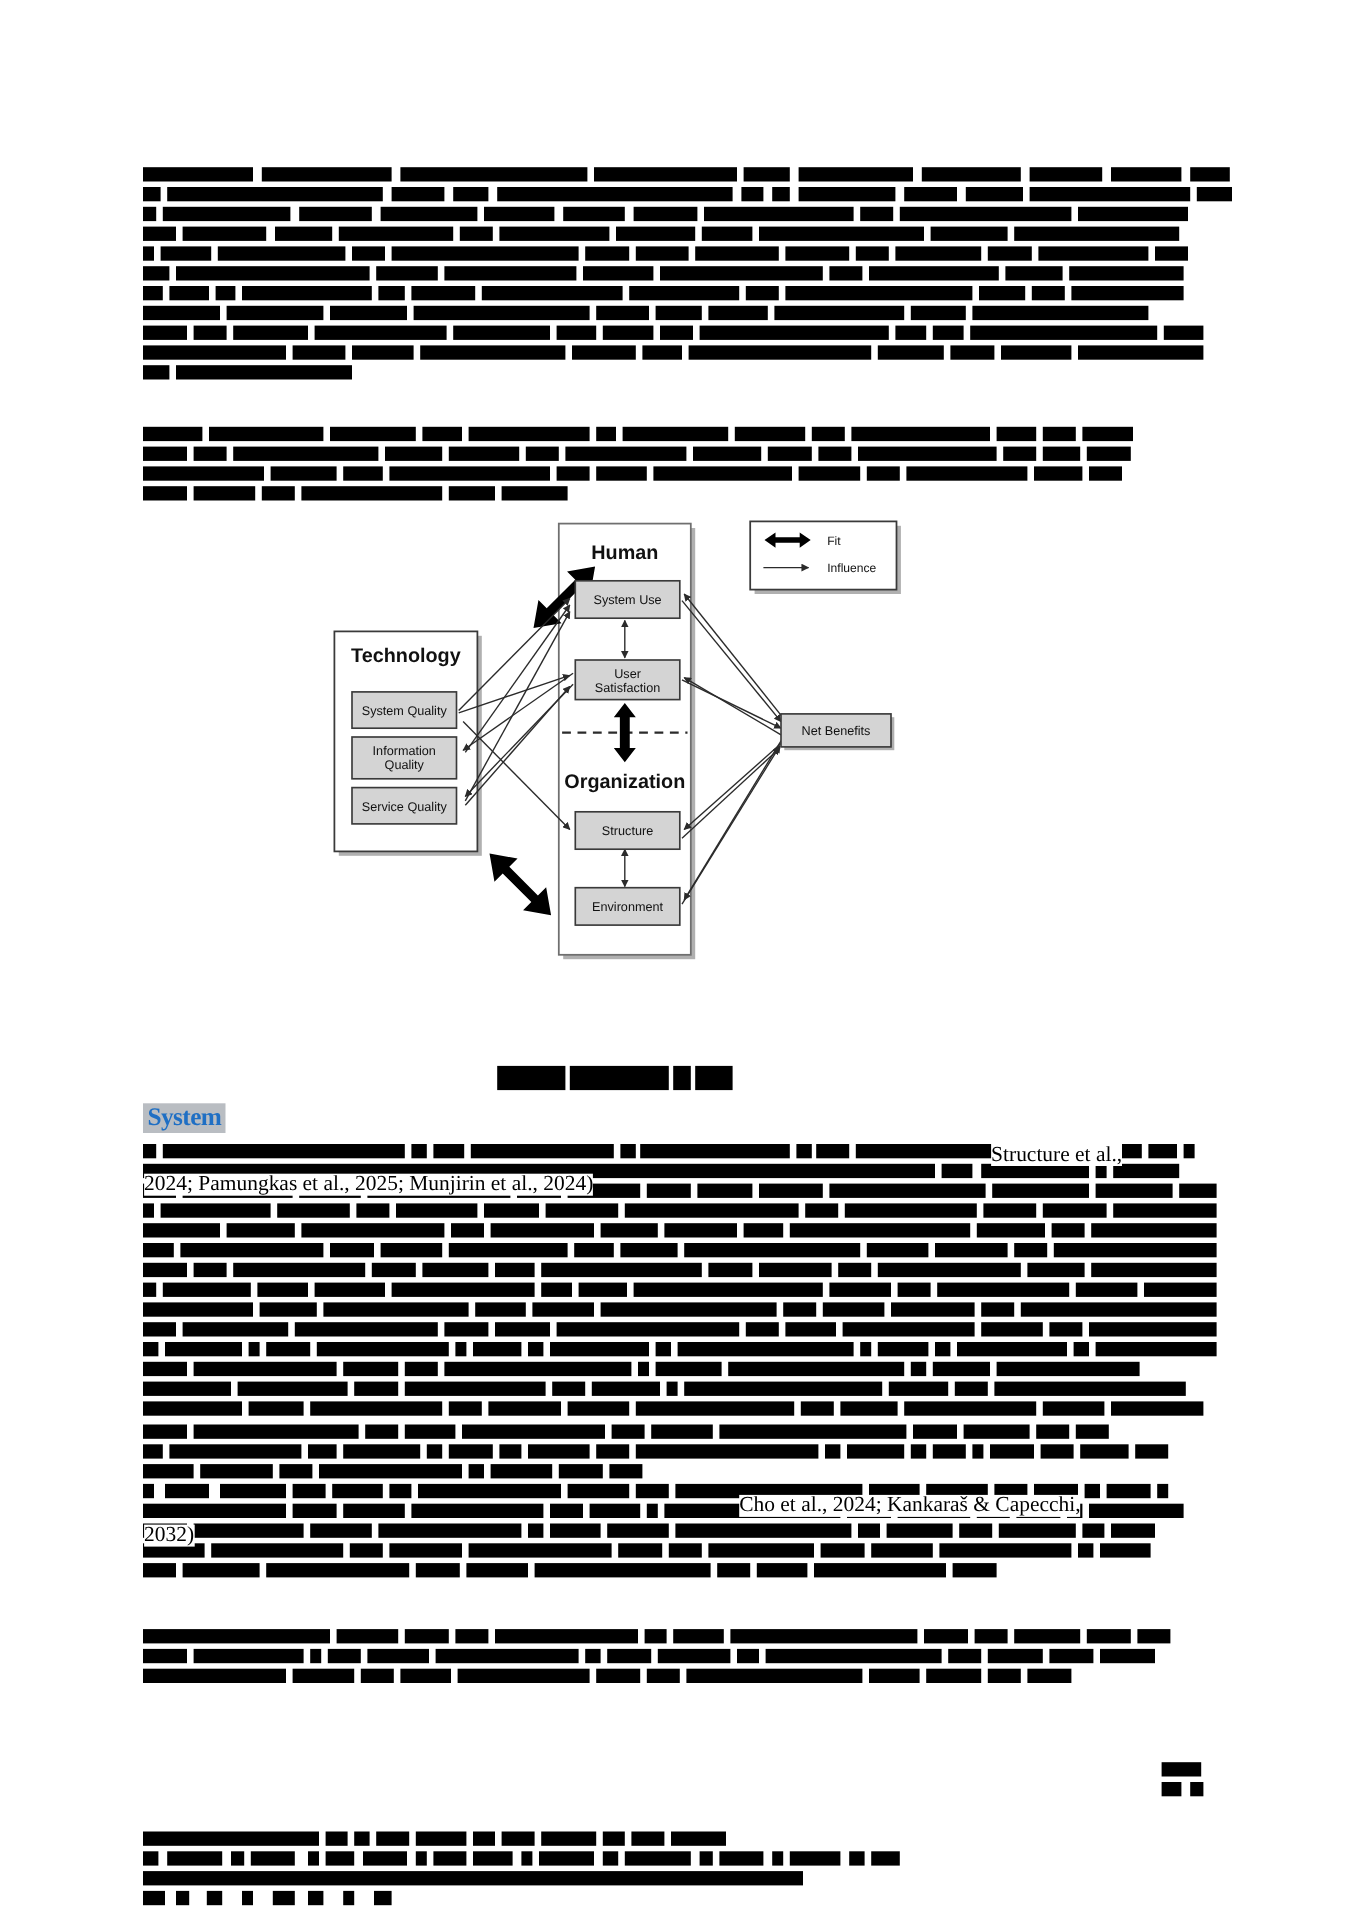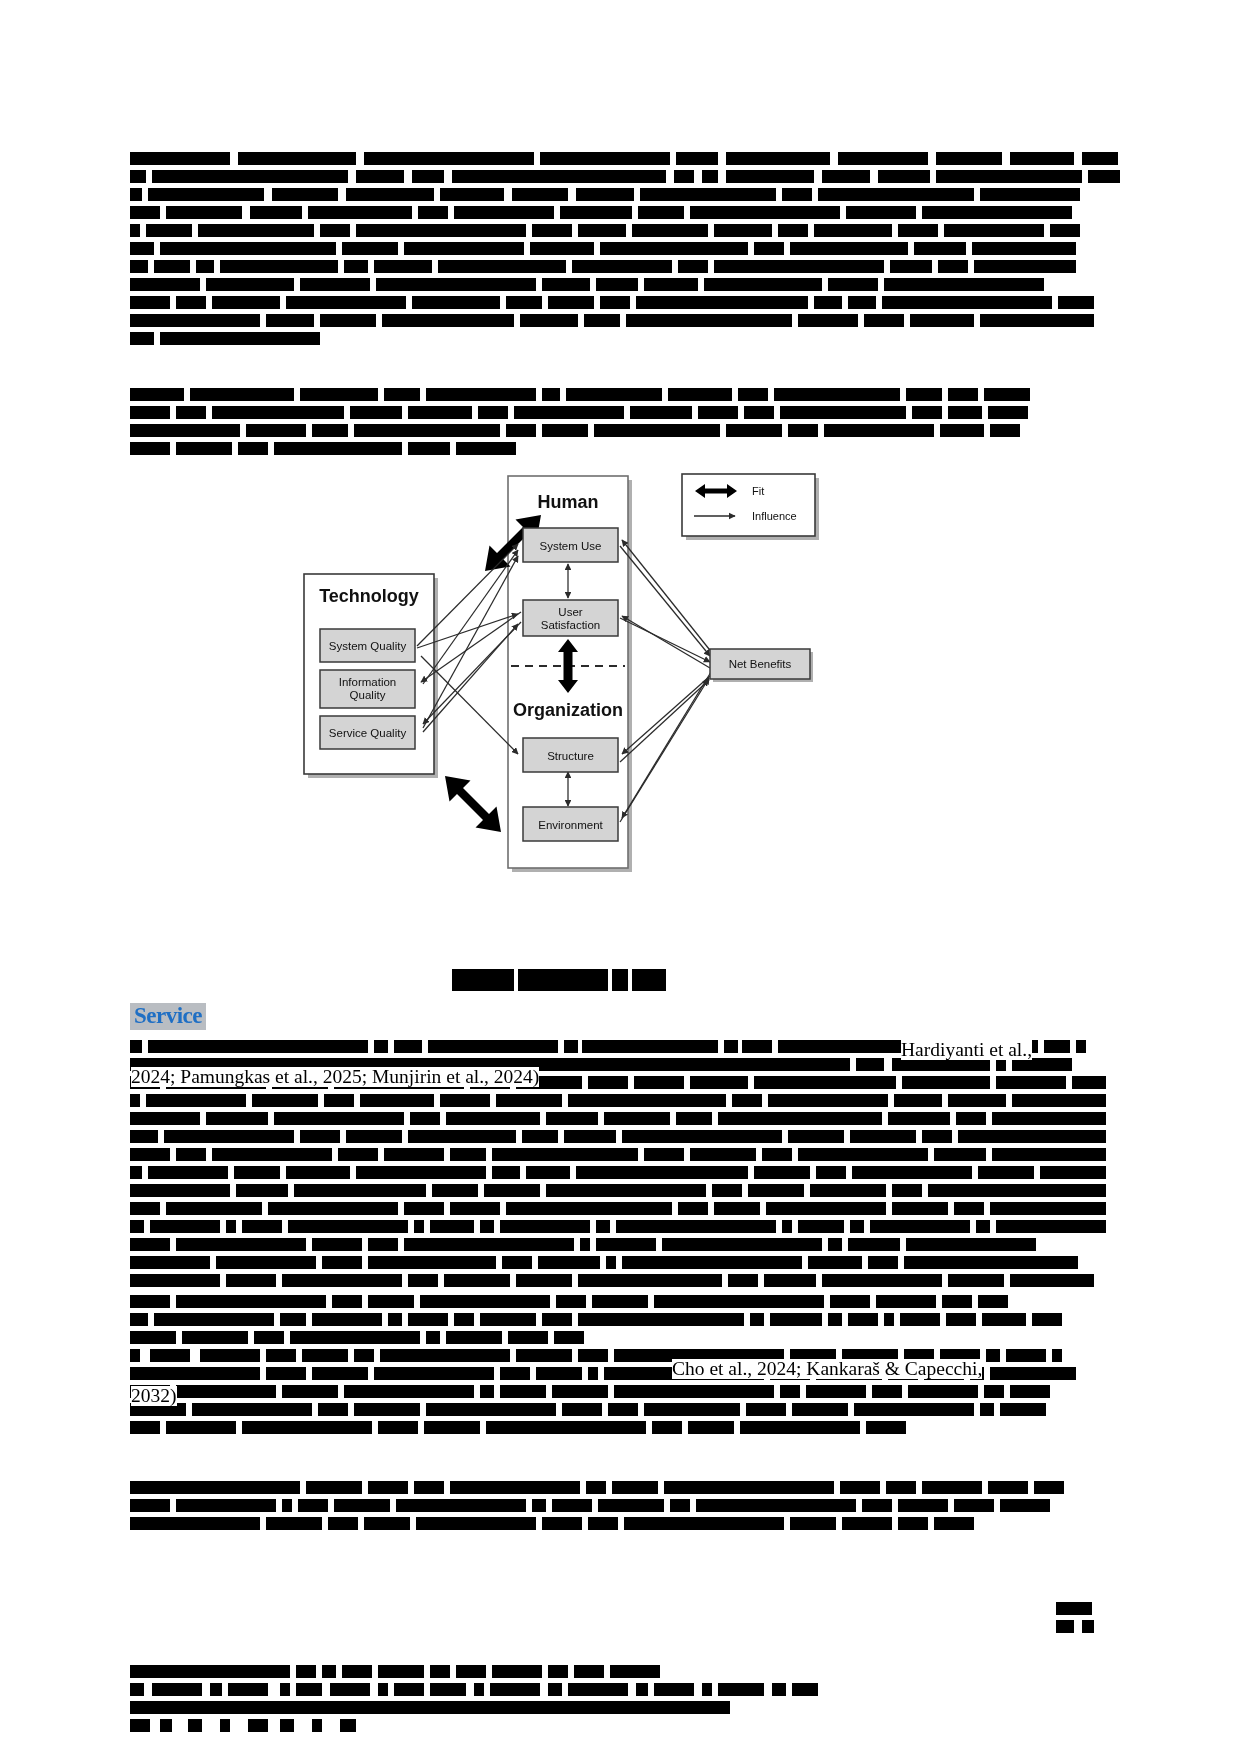--- a/index.html
+++ b/index.html
@@ -387,21 +387,21 @@
 
   <div class="redact-block fig-caption">
       <div class="rline" style="height: 22px;">
         <span class="rseg" style="left: 0px; width: 62px; height: 22px;"></span>
         <span class="rseg" style="left: 66px; width: 90px; height: 22px;"></span>
         <span class="rseg" style="left: 160px; width: 16px; height: 22px;"></span>
         <span class="rseg" style="left: 180px; width: 34px; height: 22px;"></span>
       </div>
     </div>
 
-  <div class="methods-h">Service</div>
+  <div class="methods-h">System</div>
 
   <div class="redact-block" style="left: 130px; top: 1040px;">
       <div class="rline">
         <span class="rseg" style="left: 0px; width: 12px;"></span>
         <span class="rseg" style="left: 18px; width: 220px;"></span>
         <span class="rseg" style="left: 244px; width: 14px;"></span>
         <span class="rseg" style="left: 264px; width: 28px;"></span>
         <span class="rseg" style="left: 298px; width: 130px;"></span>
         <span class="rseg" style="left: 434px; width: 14px;"></span>
         <span class="rseg" style="left: 452px; width: 136px;"></span>
@@ -587,21 +587,21 @@
         <span class="rseg" style="left: 386px; width: 56px;"></span>
         <span class="rseg" style="left: 448px; width: 144px;"></span>
         <span class="rseg" style="left: 598px; width: 30px;"></span>
         <span class="rseg" style="left: 634px; width: 52px;"></span>
         <span class="rseg" style="left: 692px; width: 120px;"></span>
         <span class="rseg" style="left: 818px; width: 56px;"></span>
         <span class="rseg" style="left: 880px; width: 84px;"></span>
       </div>
     </div>
 
-  <div class="textrun" style="left:901px; top:1040px;">Hardiyanti et al.,</div>
+  <div class="textrun" style="left:901px; top:1040px;">Structure et al.,</div>
   <div class="textrun" style="left:131px; top:1067px;">2024; Pamungkas et al., 2025; Munjirin et al., 2024)</div>
 
   <div class="redact-block" style="left: 130px; top: 1295px;">
       <div class="rline">
         <span class="rseg" style="left: 0px; width: 40px;"></span>
         <span class="rseg" style="left: 46px; width: 150px;"></span>
         <span class="rseg" style="left: 202px; width: 30px;"></span>
         <span class="rseg" style="left: 238px; width: 46px;"></span>
         <span class="rseg" style="left: 290px; width: 130px;"></span>
         <span class="rseg" style="left: 426px; width: 30px;"></span>

